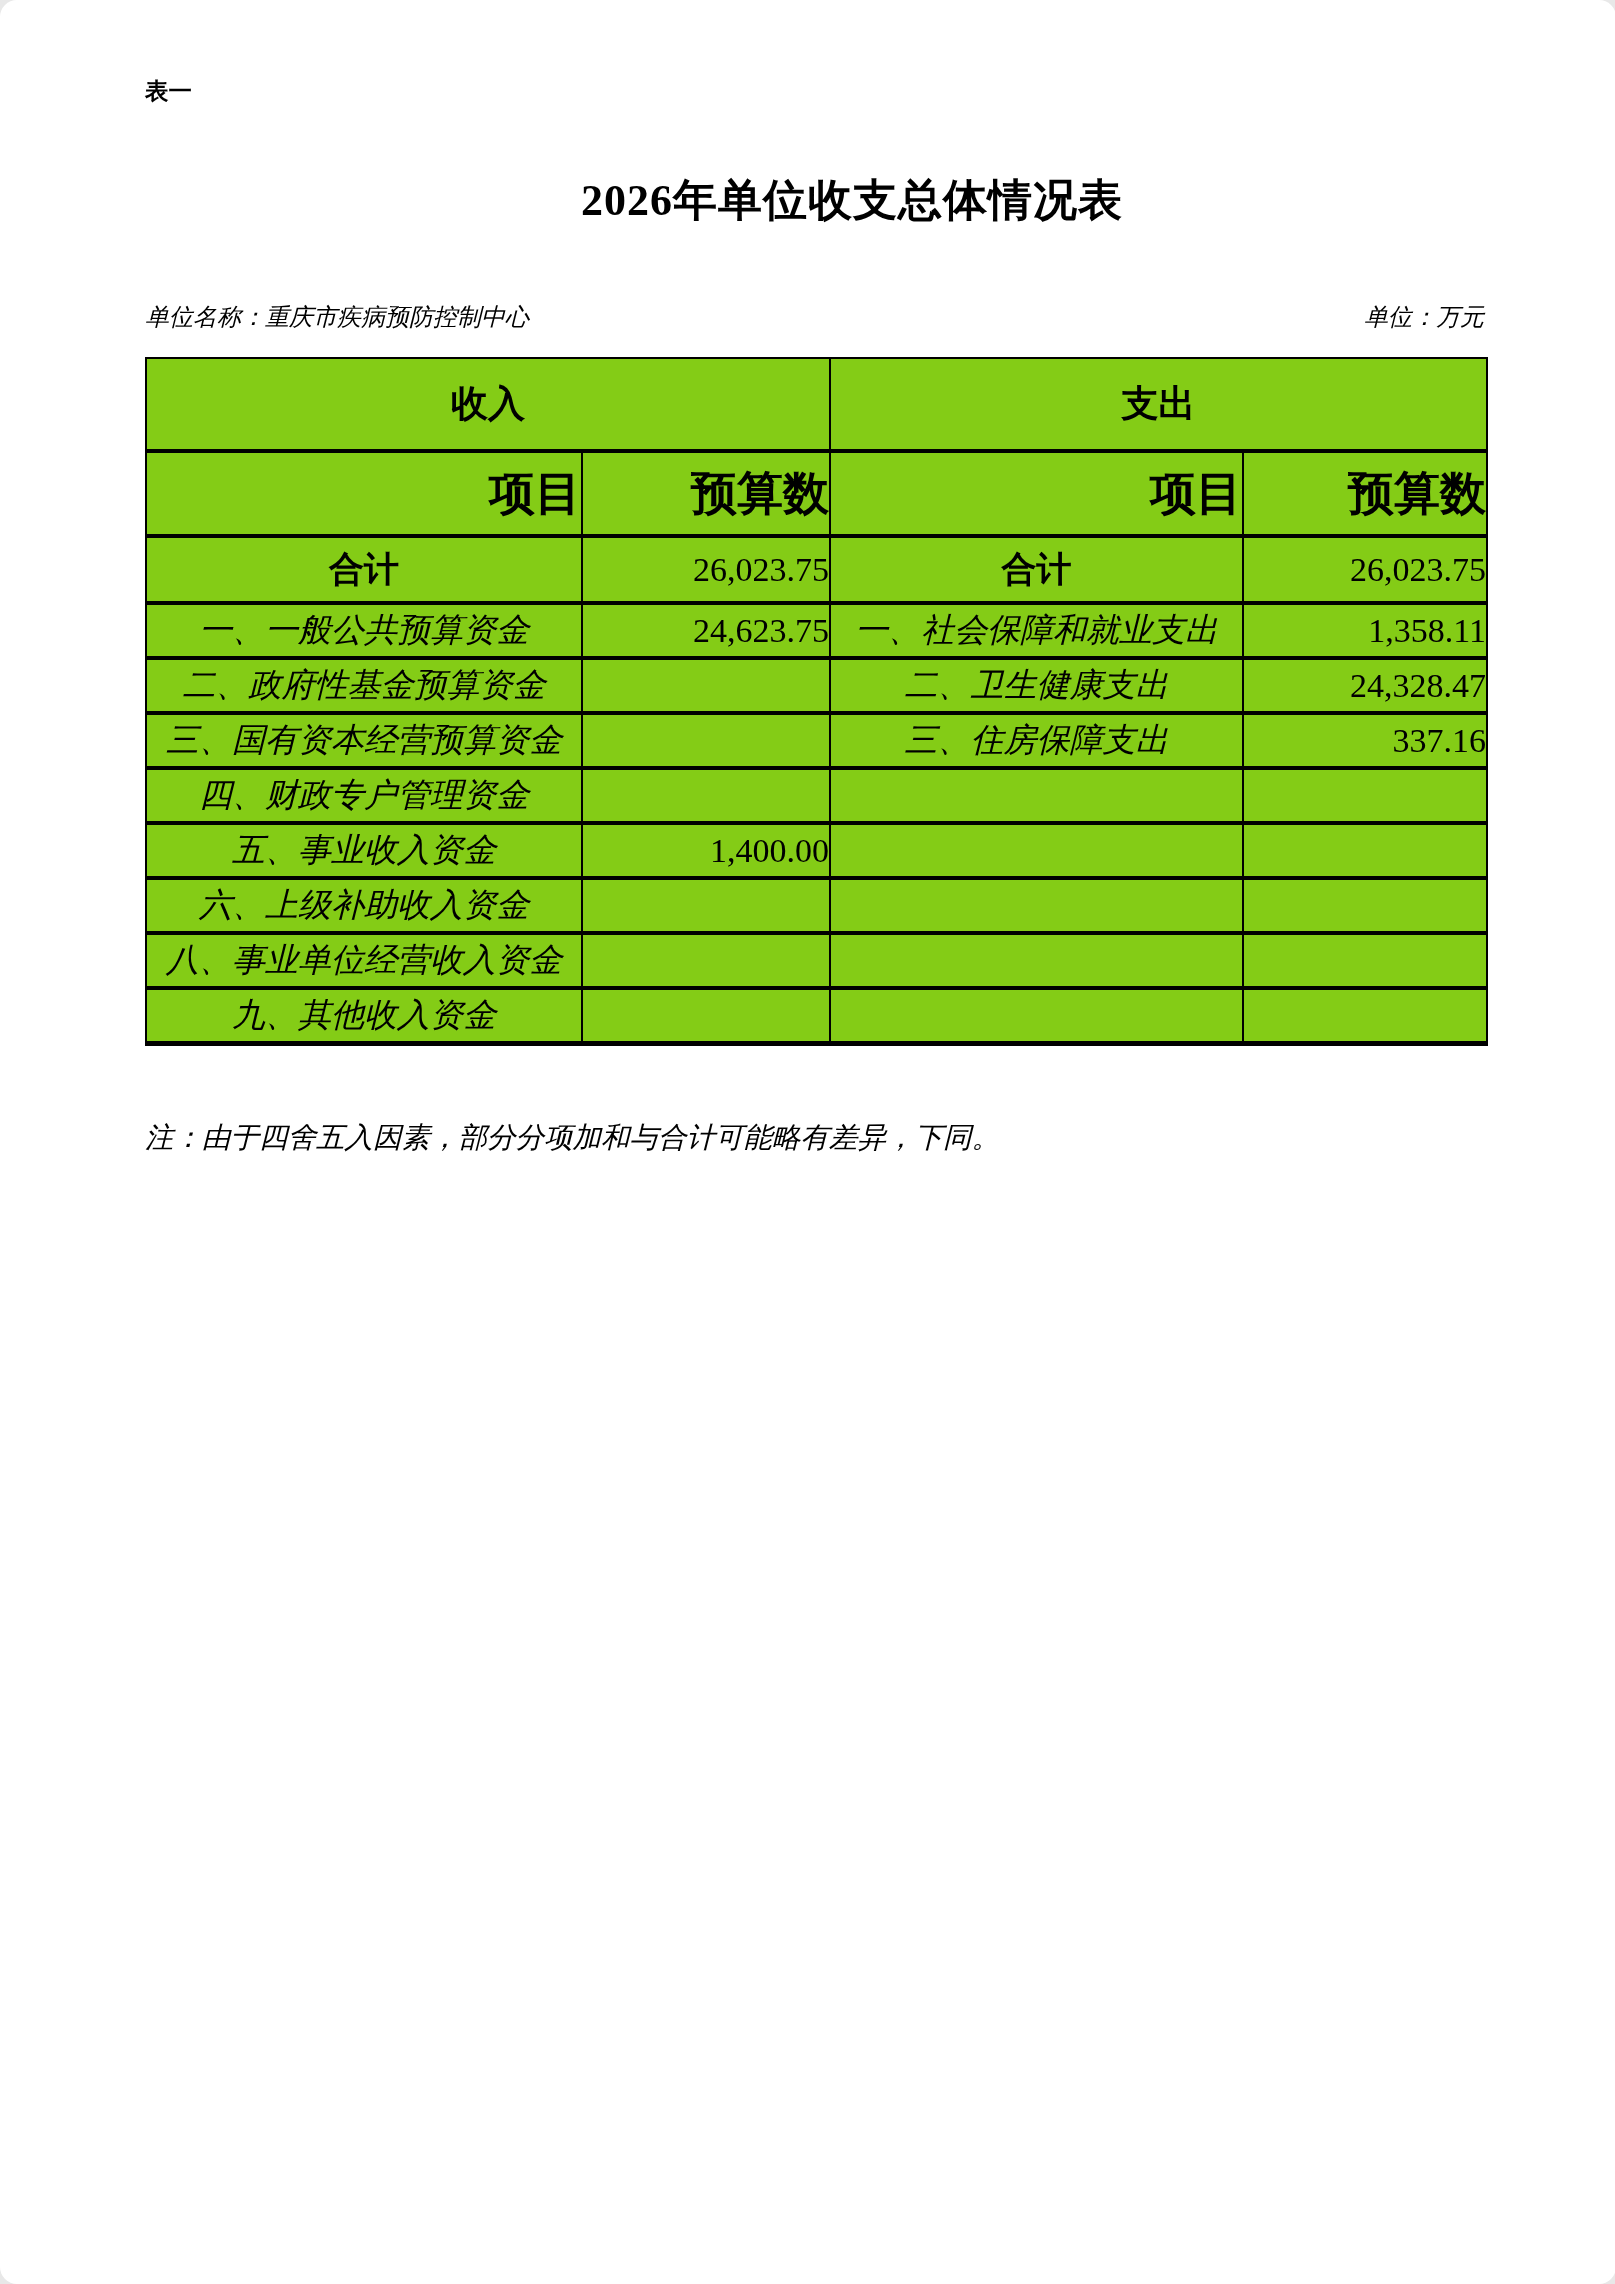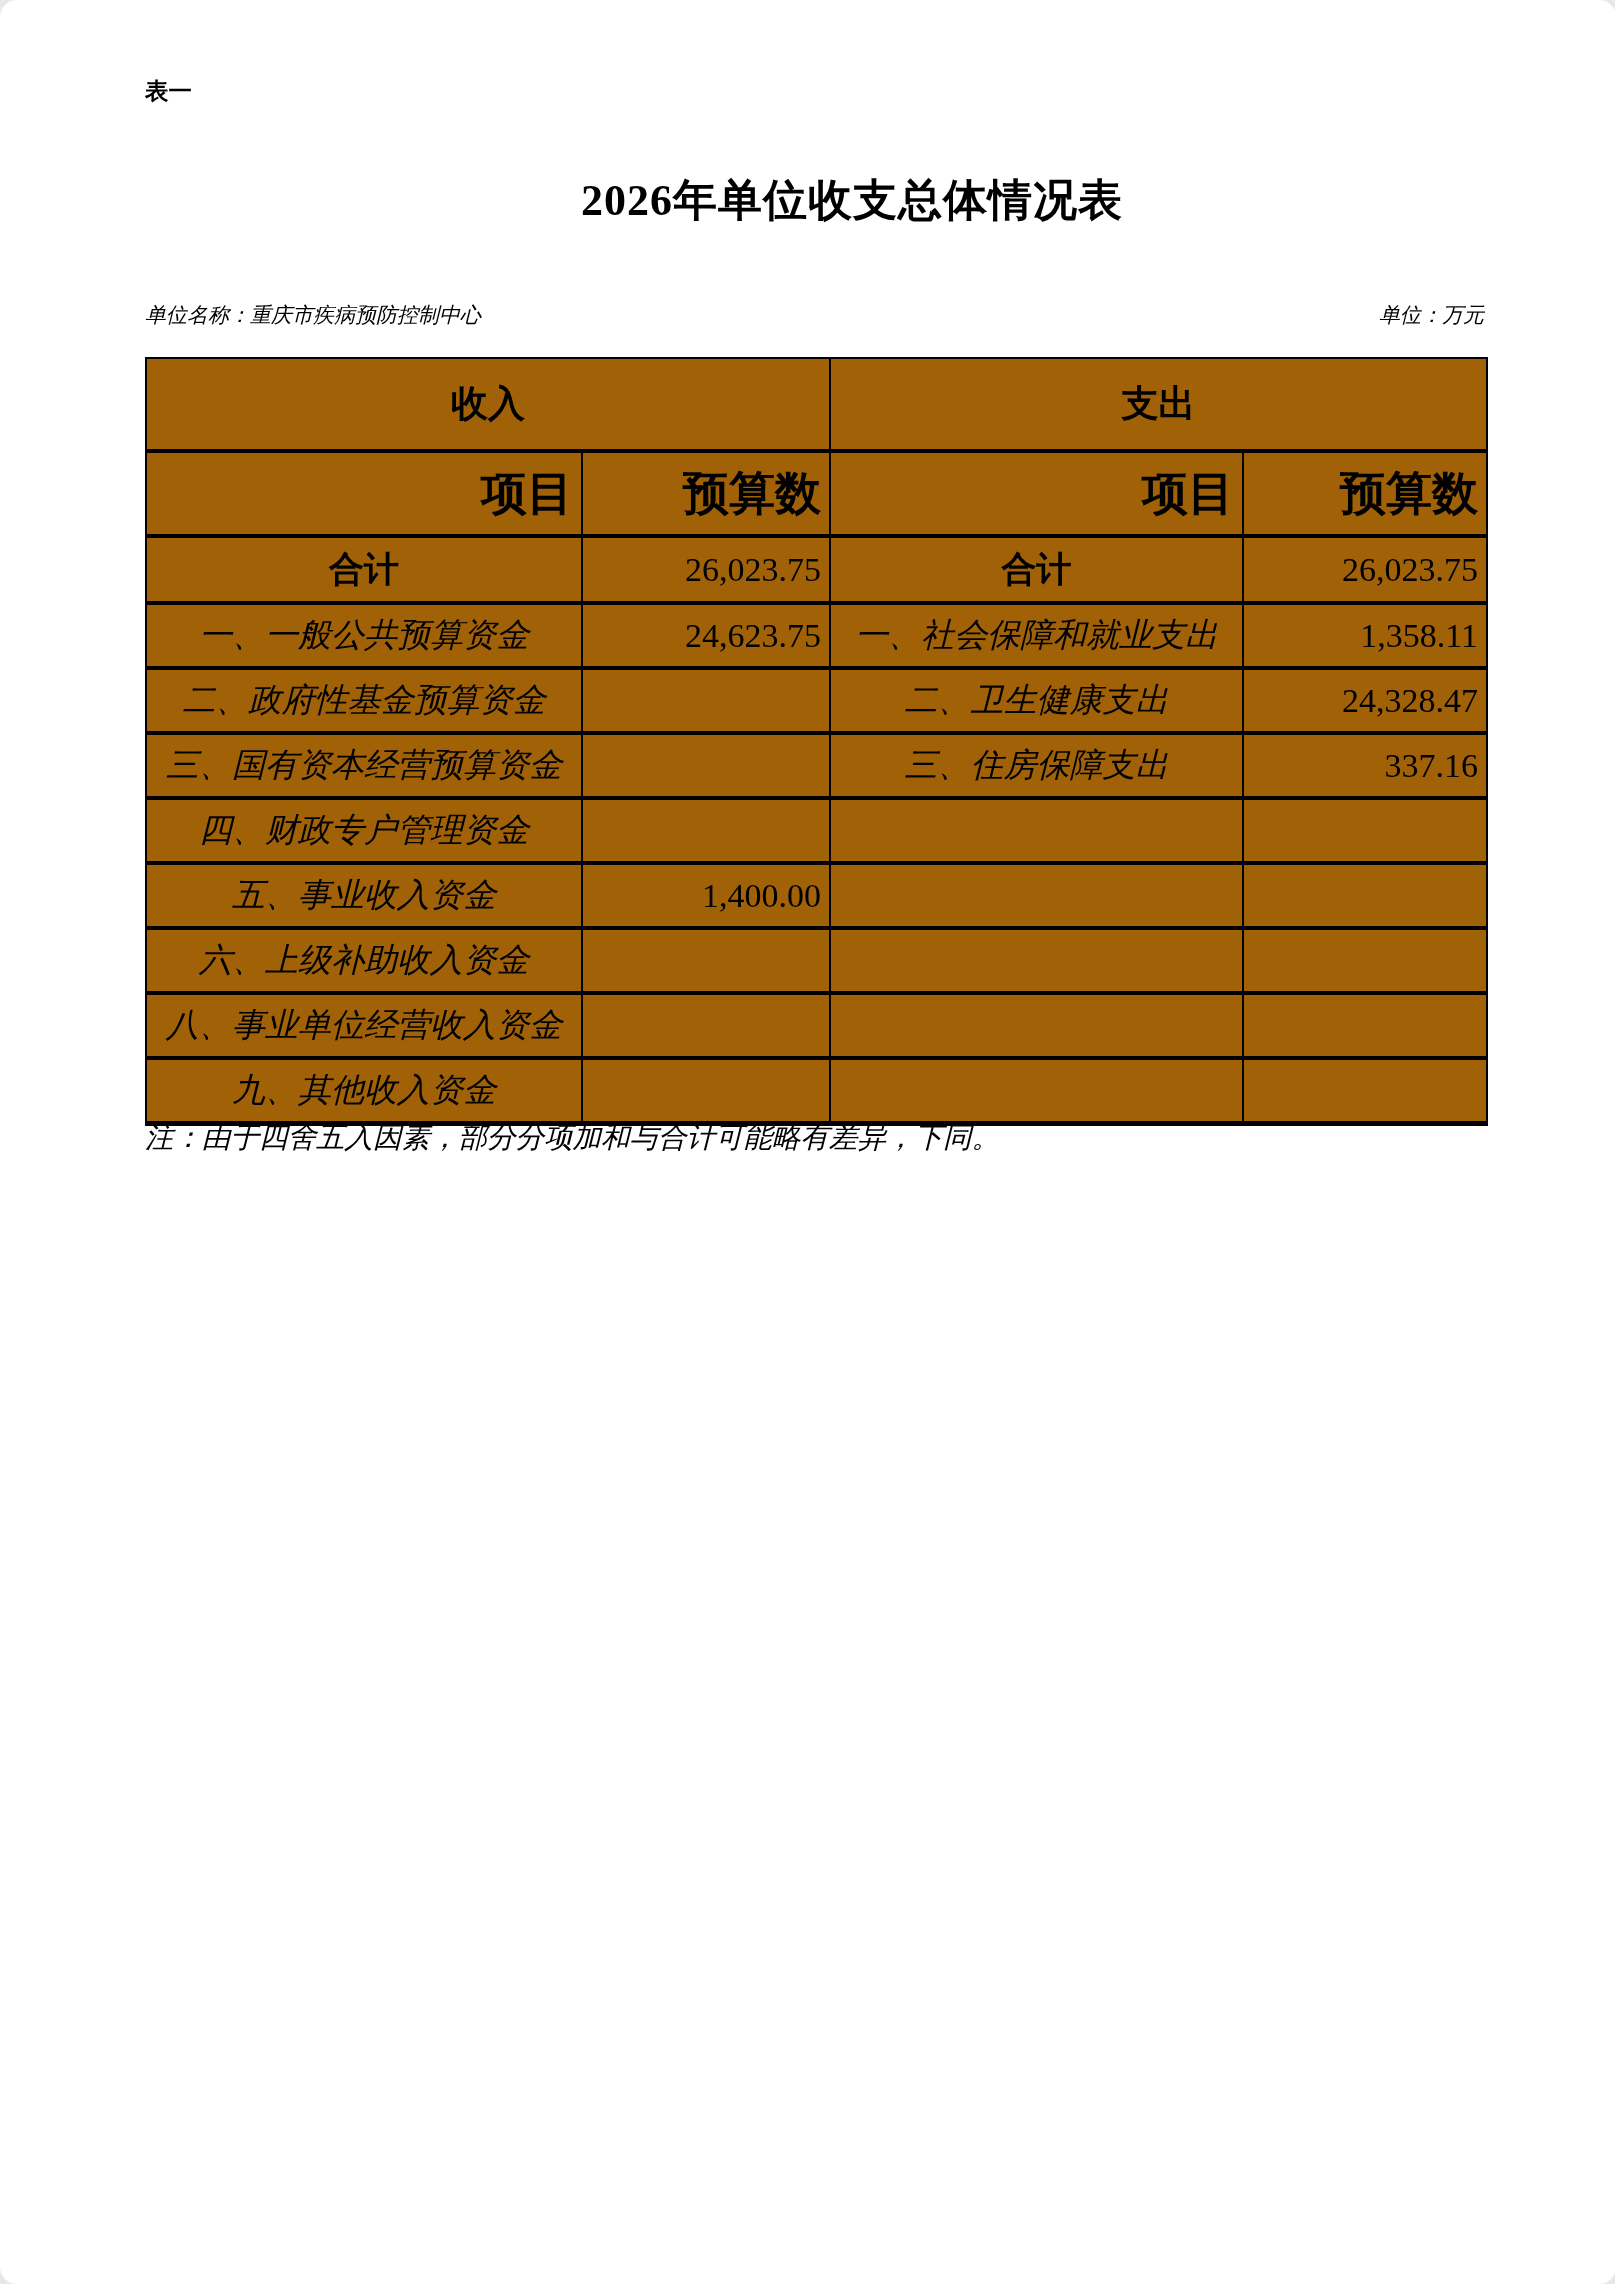--- a/index.html
+++ b/index.html
@@ -36,43 +36,43 @@
     padding-left: 44px;
   }
   .meta-row {
     position: absolute;
     left: 145px;
     top: 304px;
     width: 1339px;
     display: flex;
     justify-content: space-between;
     align-items: flex-end;
-    font-size: 21px;
+    font-size: 24px;
     line-height: 1.1;
   }
   .kai {
     font-family: "Liberation Serif", serif;
     font-style: italic;
   }
   table.budget {
     position: absolute;
     left: 145px;
     top: 357px;
     width: 1341px;
     border-collapse: collapse;
     table-layout: fixed;
   }
   table.budget th, table.budget td {
     border-left: 2.5px solid #000;
     border-right: 2.5px solid #000;
     border-top: 4.1px solid #000;
     border-bottom: 4.1px solid #000;
-    padding: 8px;
+    padding: 0;
     overflow: hidden;
-    background: #a16207;
+    background: #84cc16;
   }
   tr.h1 th { border-top-width: 2.5px; }
   tbody tr:last-child td { border-bottom-width: 5.1px; }
   tr.h1 { height: 93px; }
   tr.h2 { height: 85px; }
   tr.total-row { height: 67px; }
   tr.data-row { height: 55px; }
   tr.h1 th, tr.h2 th {
     font-family: "Liberation Sans", sans-serif;
     font-weight: bold;

